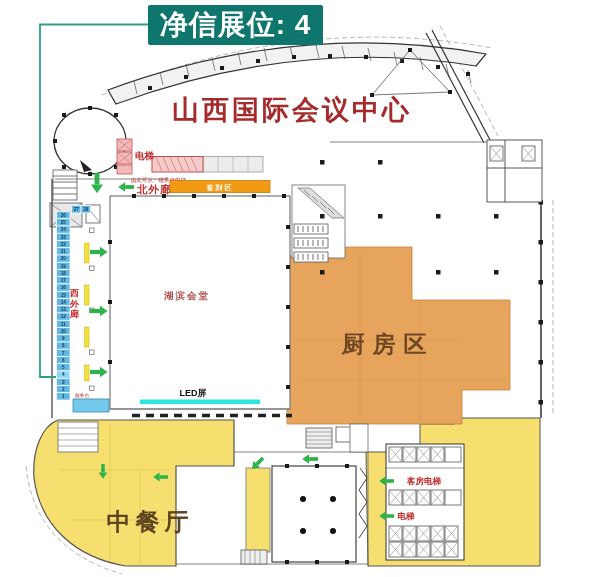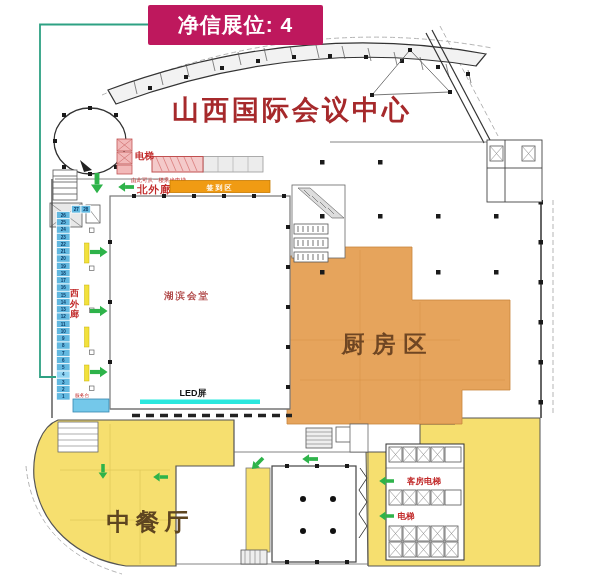--- a/index.html
+++ b/index.html
@@ -1,21 +1,21 @@
 <!DOCTYPE html>
 <html><head>
 <meta charset="utf-8">
 <style>
   html,body{margin:0;padding:0;background:#fff;}
   #stage{position:relative;width:600px;height:577px;background:#ffffff;overflow:hidden;
          font-family:"Liberation Sans",sans-serif;}
   #map-svg{position:absolute;left:0;top:0;}
   #booth-badge{position:absolute;left:148px;top:5px;width:175px;height:40px;
-    background:#be185d;border-radius:2px;display:flex;align-items:center;justify-content:center;
-    color:#ffffff;font-size:21px;font-weight:bold;letter-spacing:1px;}
+    background:#0f766e;border-radius:2px;display:flex;align-items:center;justify-content:center;
+    color:#ffffff;font-size:28px;font-weight:bold;letter-spacing:1px;}
   svg text{font-family:"Liberation Sans",sans-serif;}
 </style>
 </head>
 <body>
 
 <div id="stage">
 <svg id="map-svg" width="600" height="577" viewBox="0 0 600 577">
   <defs>
     <g id="arrow">
       <rect x="0" y="-2.2" width="10.5" height="4.4"></rect>

